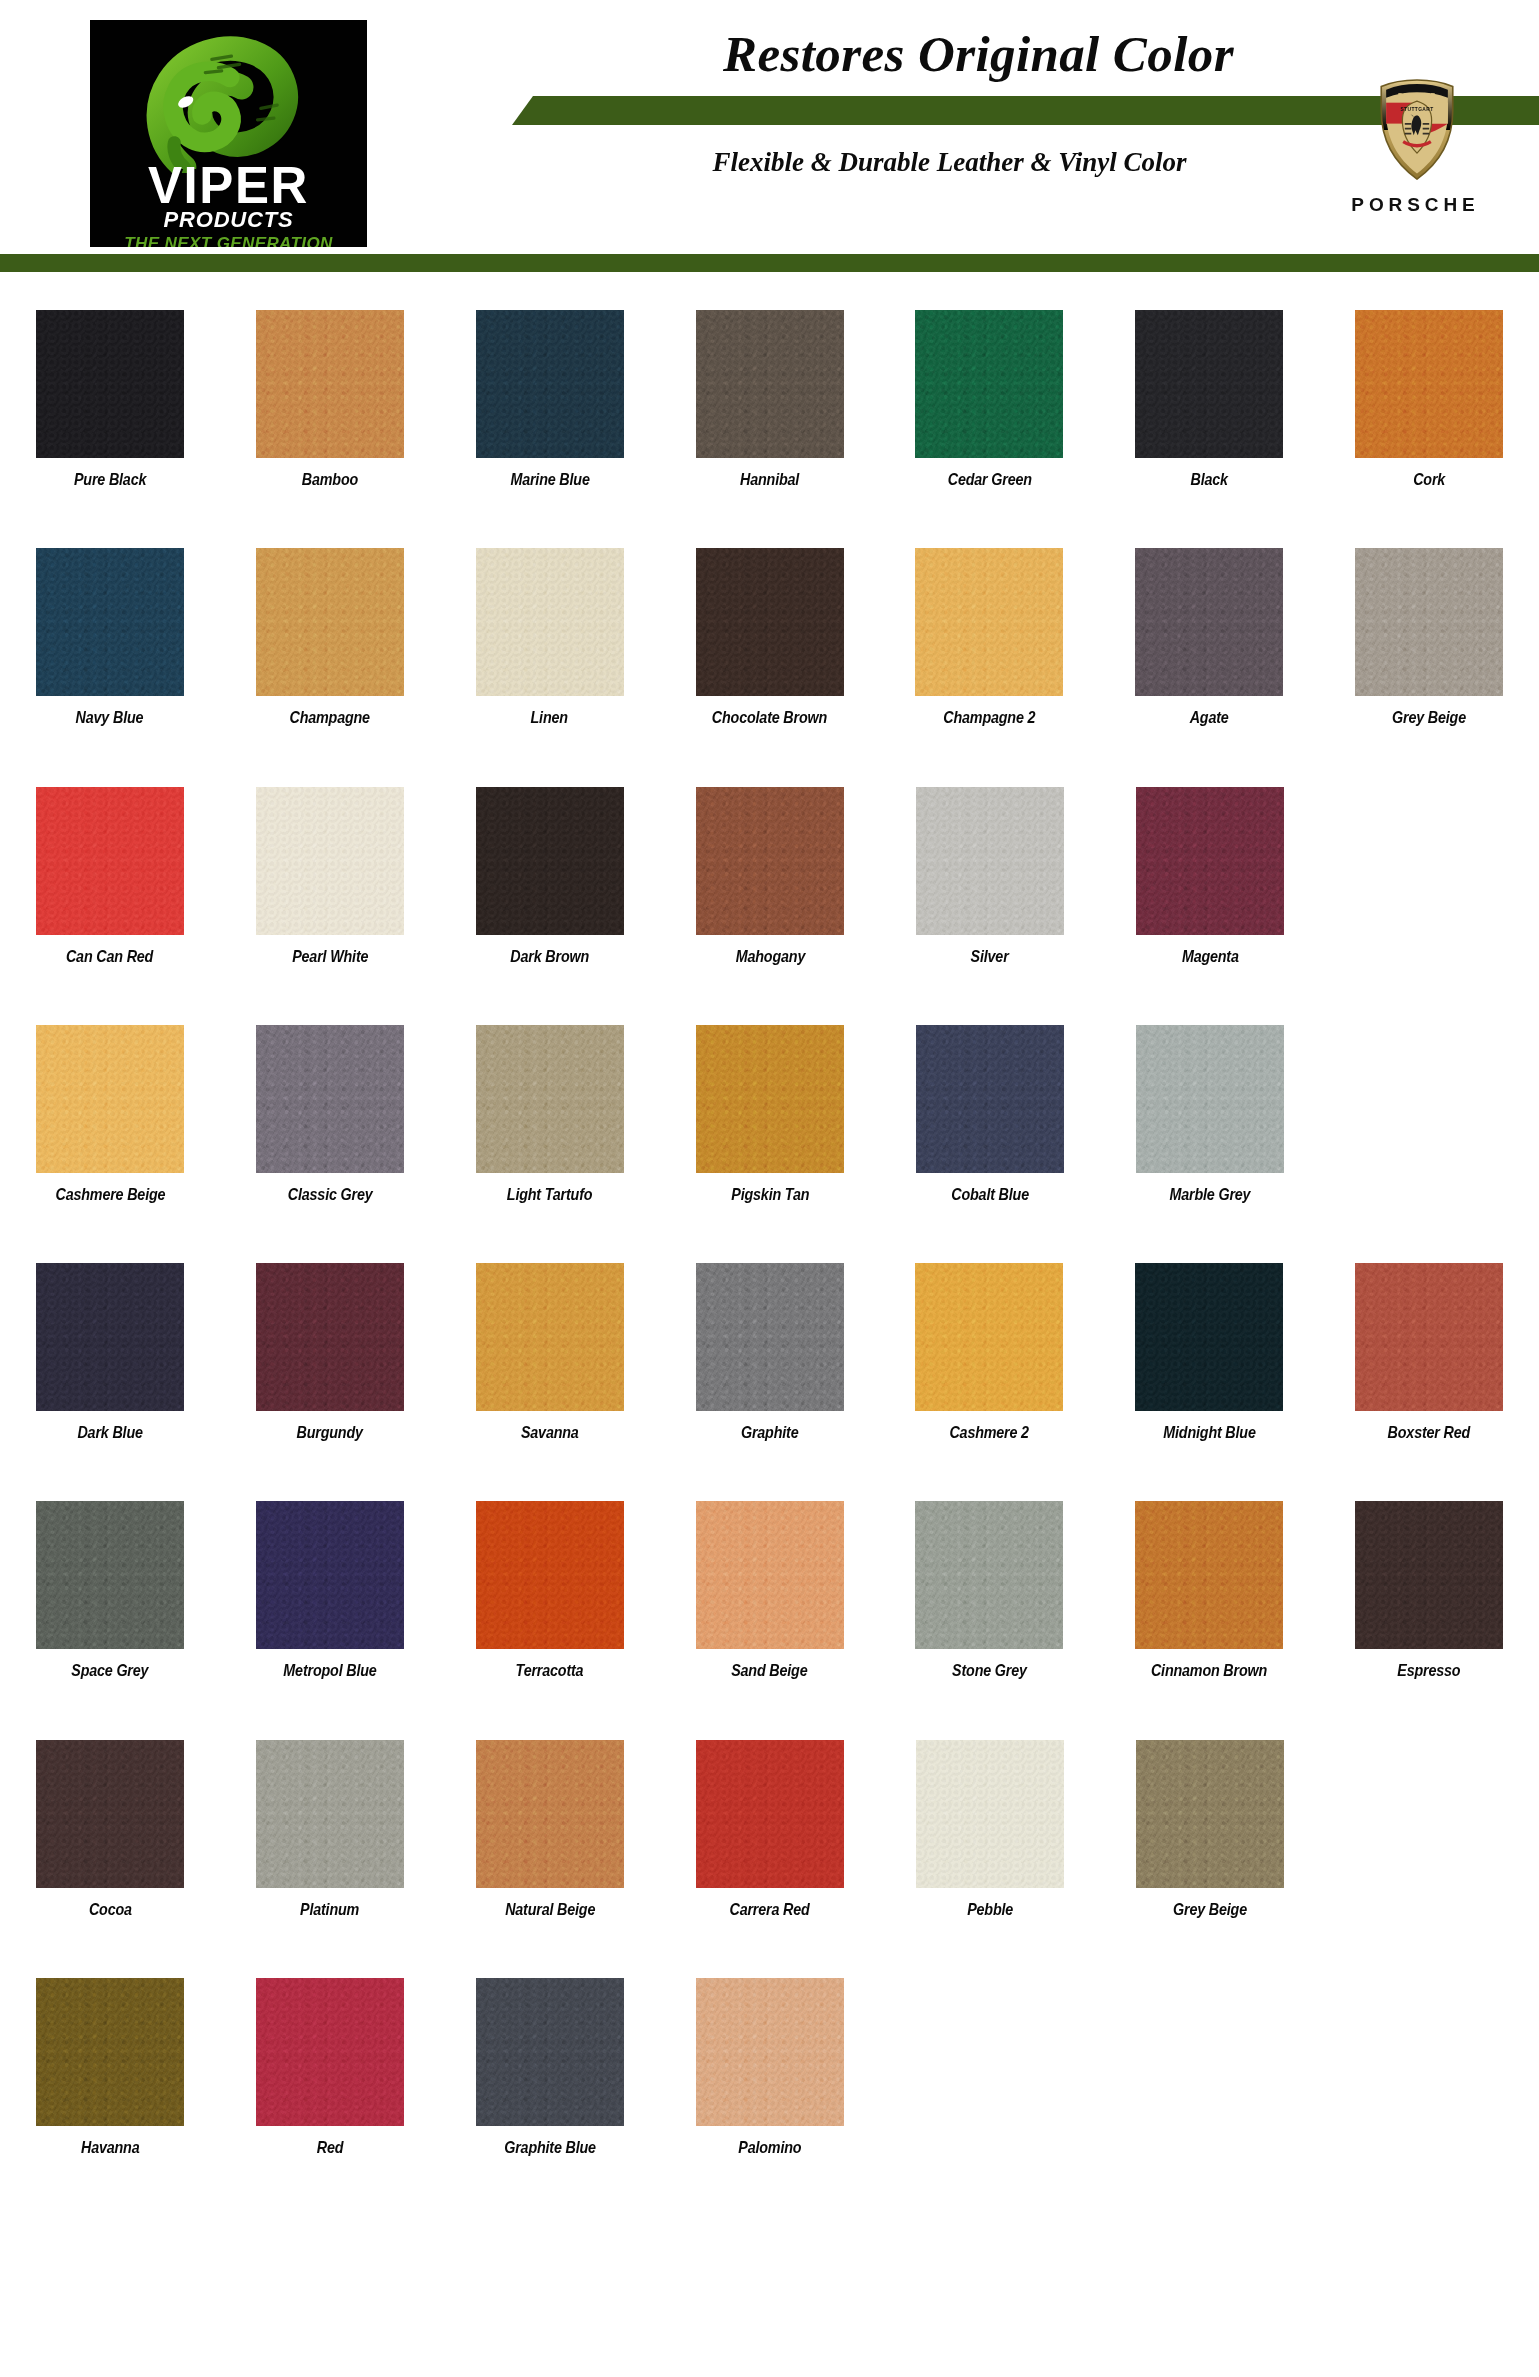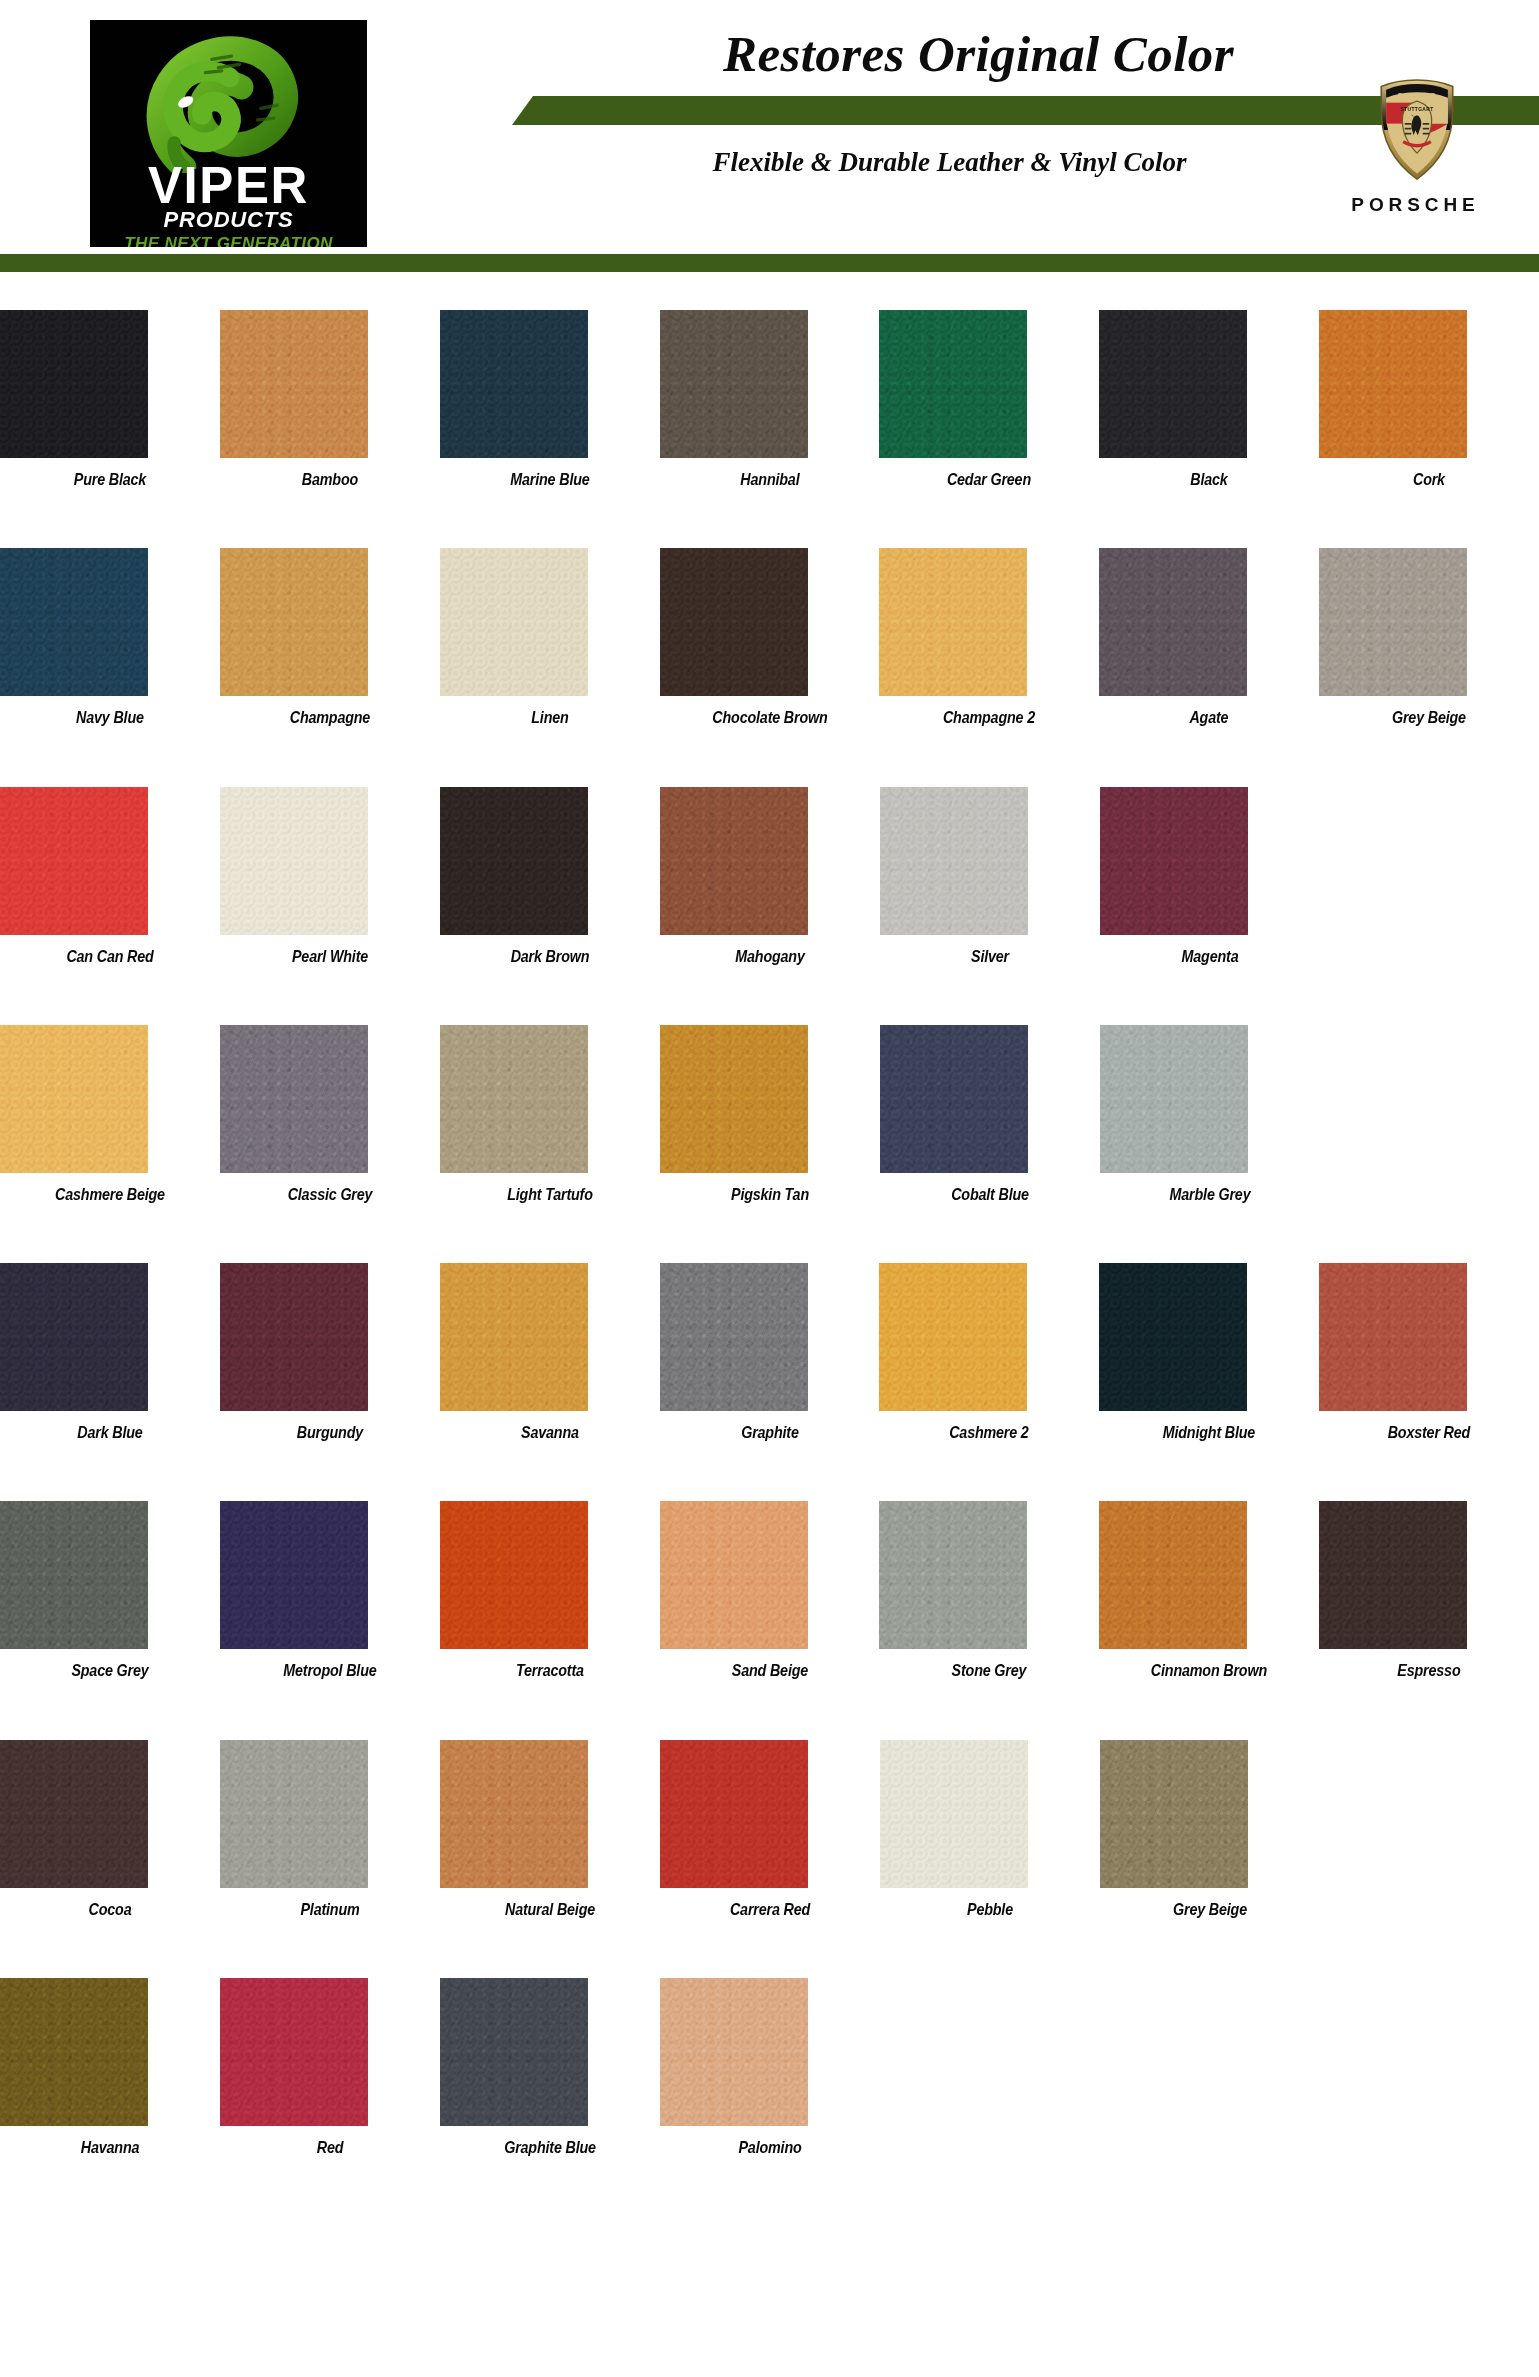--- a/index.html
+++ b/index.html
@@ -148,20 +148,21 @@
   .row {
     display: flex;
     width: 1539px;
     margin-bottom: 0;
   }
   .cell {
     width: 220px;
     padding: 0;
     display: flex;
     flex-direction: column;
+    align-items: center;
   }
   .swatch {
     width: 148px;
     height: 148px;
     position: relative;
     overflow: hidden;
     background-repeat: repeat;
   }
   
   .swatch::after {

